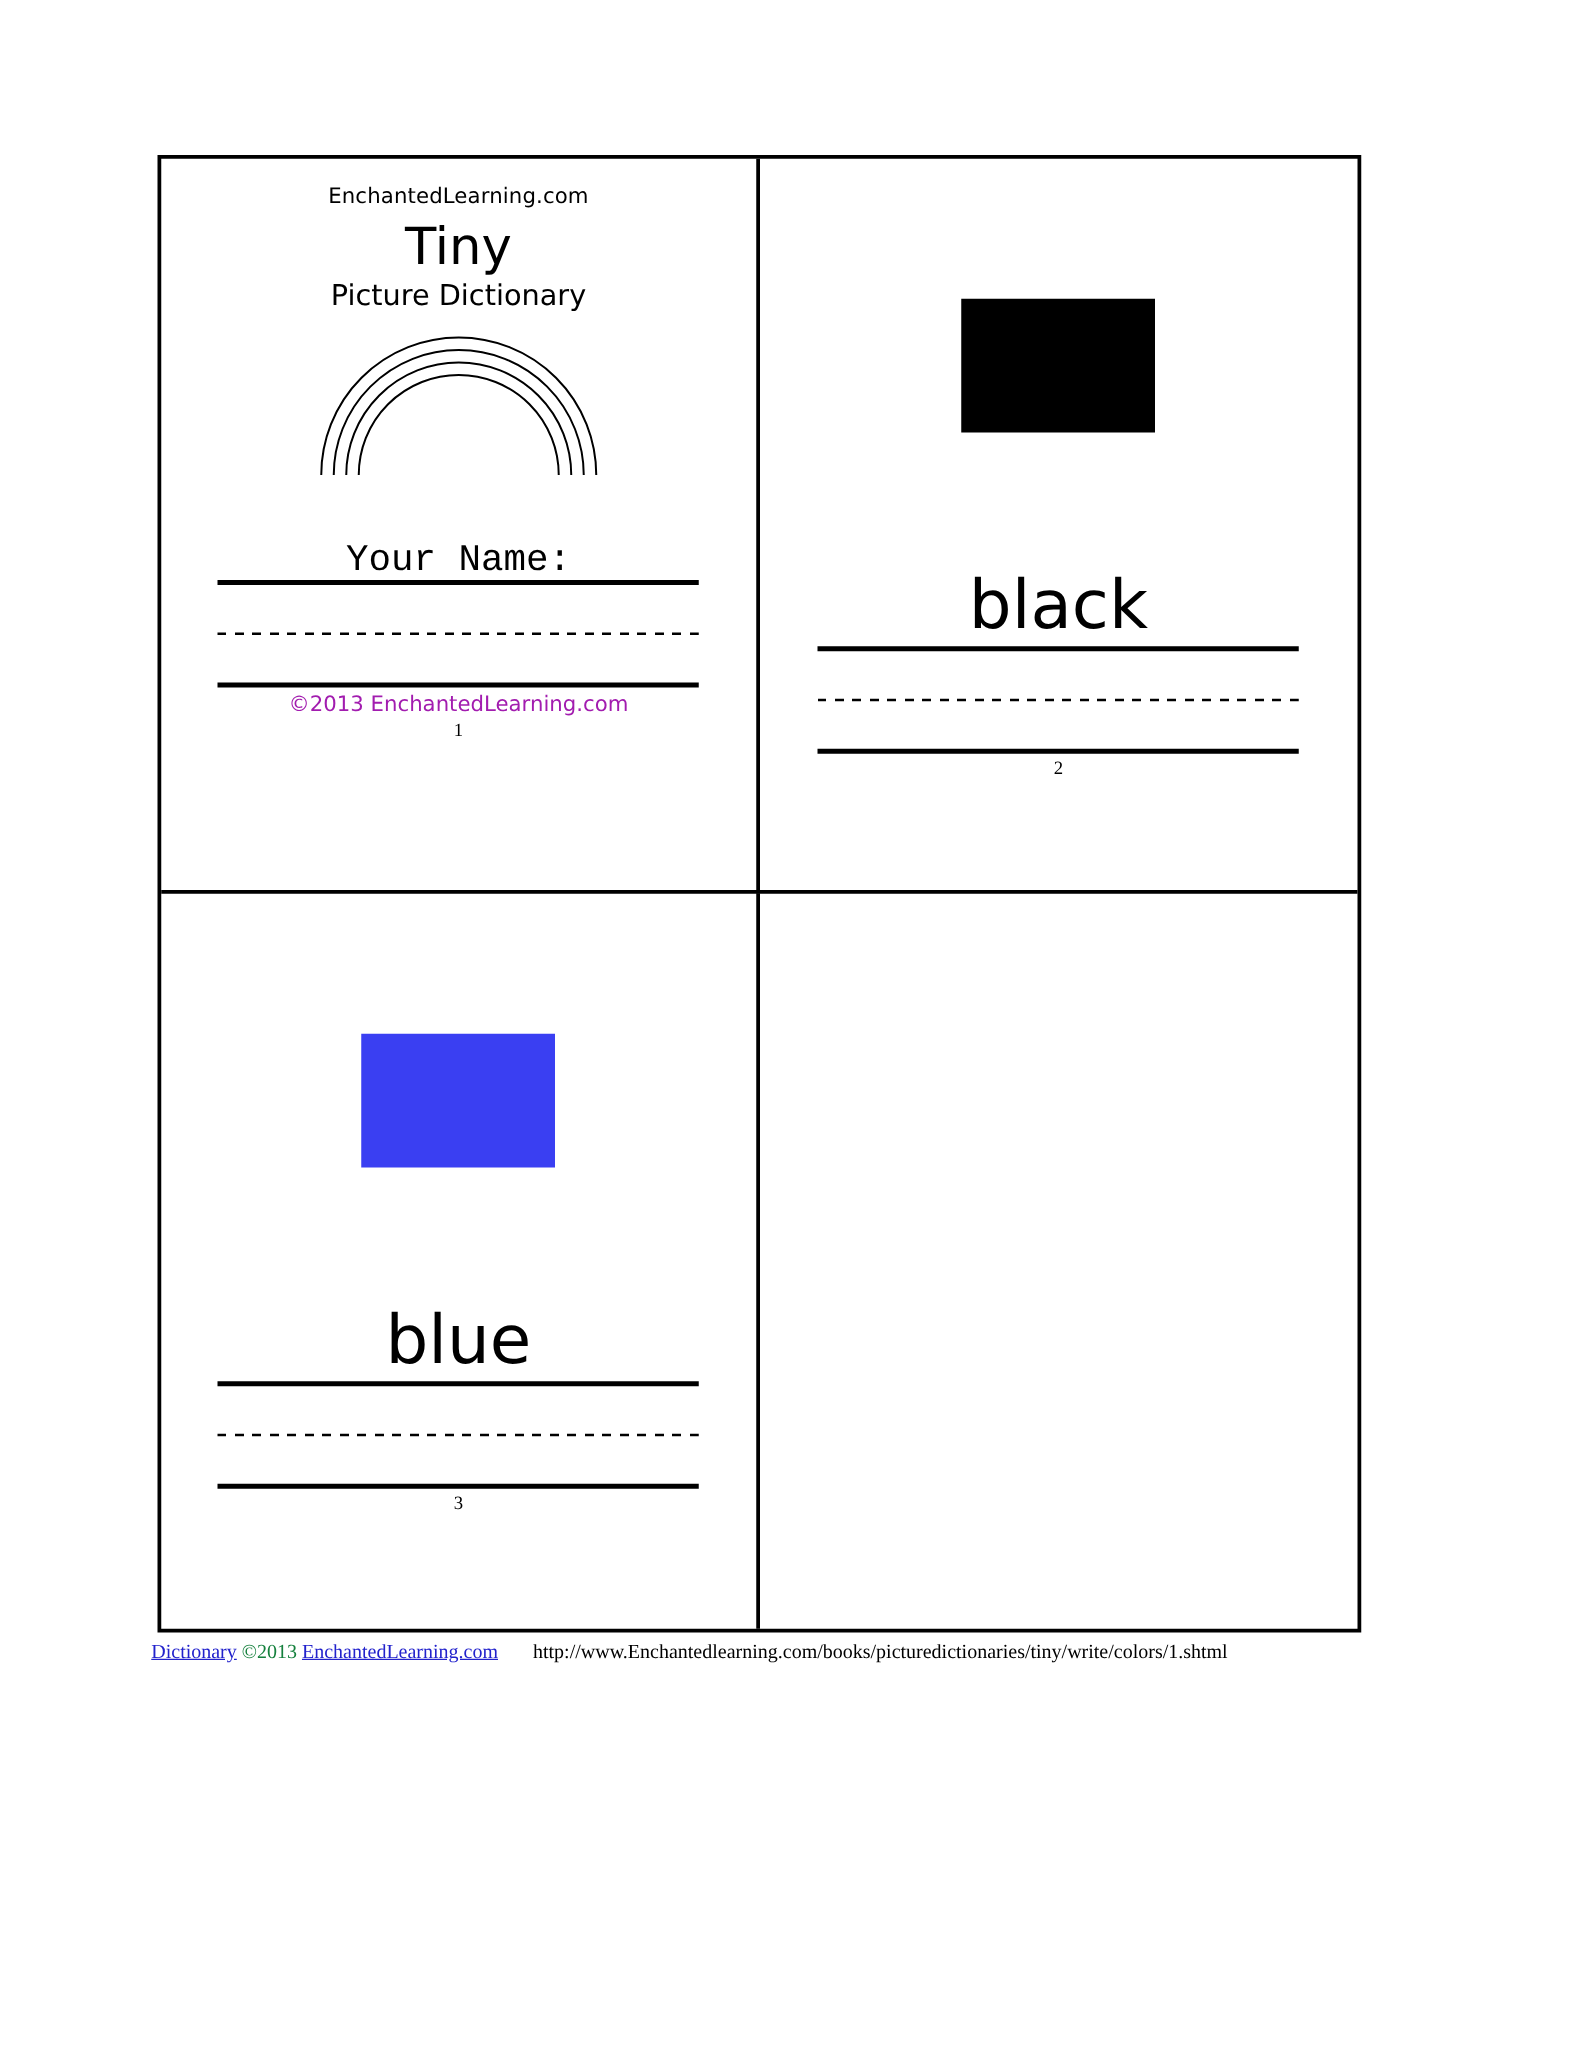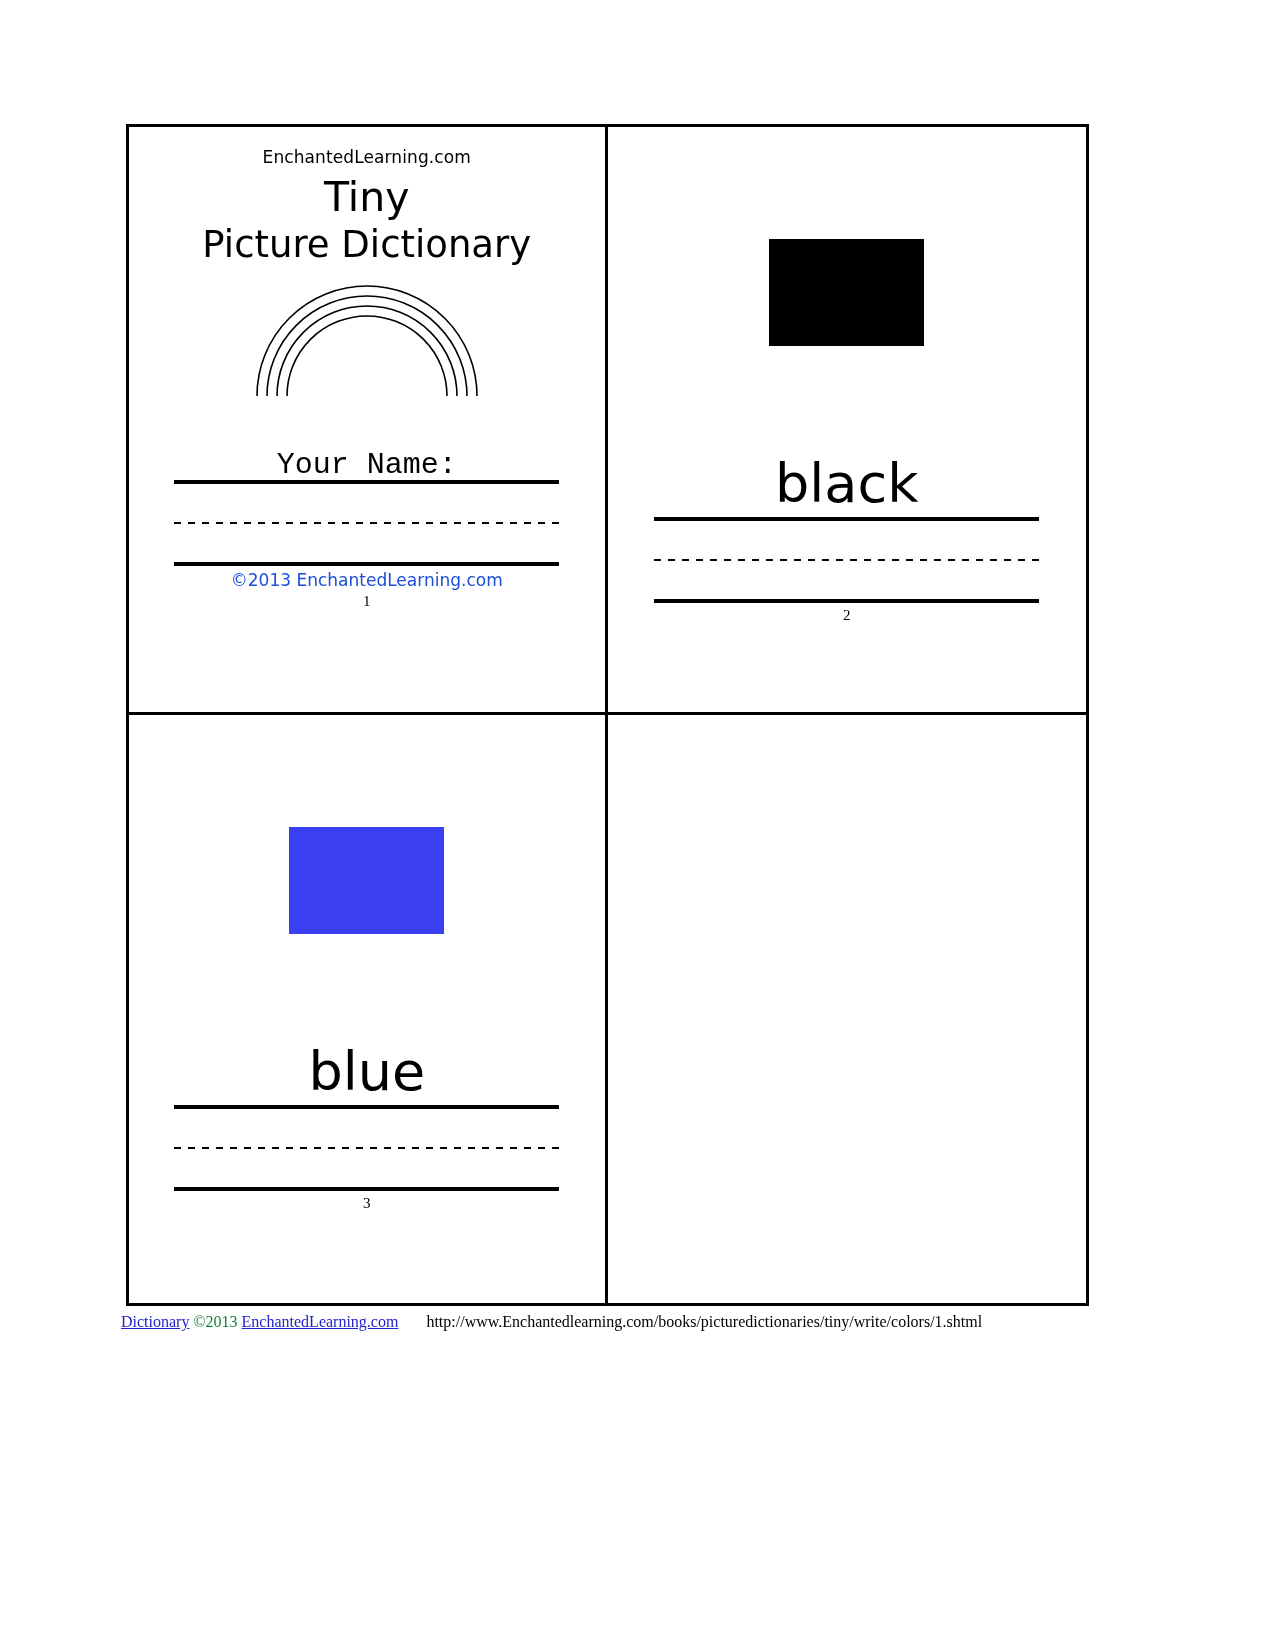--- a/index.html
+++ b/index.html
@@ -65,21 +65,21 @@
   }
   .cover-sub1 {
     font-family: "DejaVu Sans", sans-serif;
     font-size: 41px;
     color: #000;
     margin-top: 8px;
     line-height: 1.1;
   }
   .cover-sub2 {
     font-family: "DejaVu Sans", sans-serif;
-    font-size: 37px;
+    font-size: 23px;
     color: #000;
     margin-top: 5px;
     line-height: 1.1;
   }
 
   .rainbow-wrap {
     margin-top: 14px;
     display: flex;
     justify-content: center;
   }
@@ -106,21 +106,21 @@
     border-top: 0;
     background-image: repeating-linear-gradient(to right, #000 0 7px, transparent 7px 14px);
     height: 2px;
   }
   .gap-a { height: 38px; }
   .gap-b { height: 38px; }
 
   .cover-copy {
     font-family: "DejaVu Sans", sans-serif;
     font-size: 17px;
-    color: #1d4ed8;
+    color: #a21caf;
     margin-top: 4px;
   }
   .pagenum {
     font-family: "Liberation Serif", serif;
     font-size: 15px;
     color: #000;
     text-align: center;
     margin-top: 3px;
   }
 

